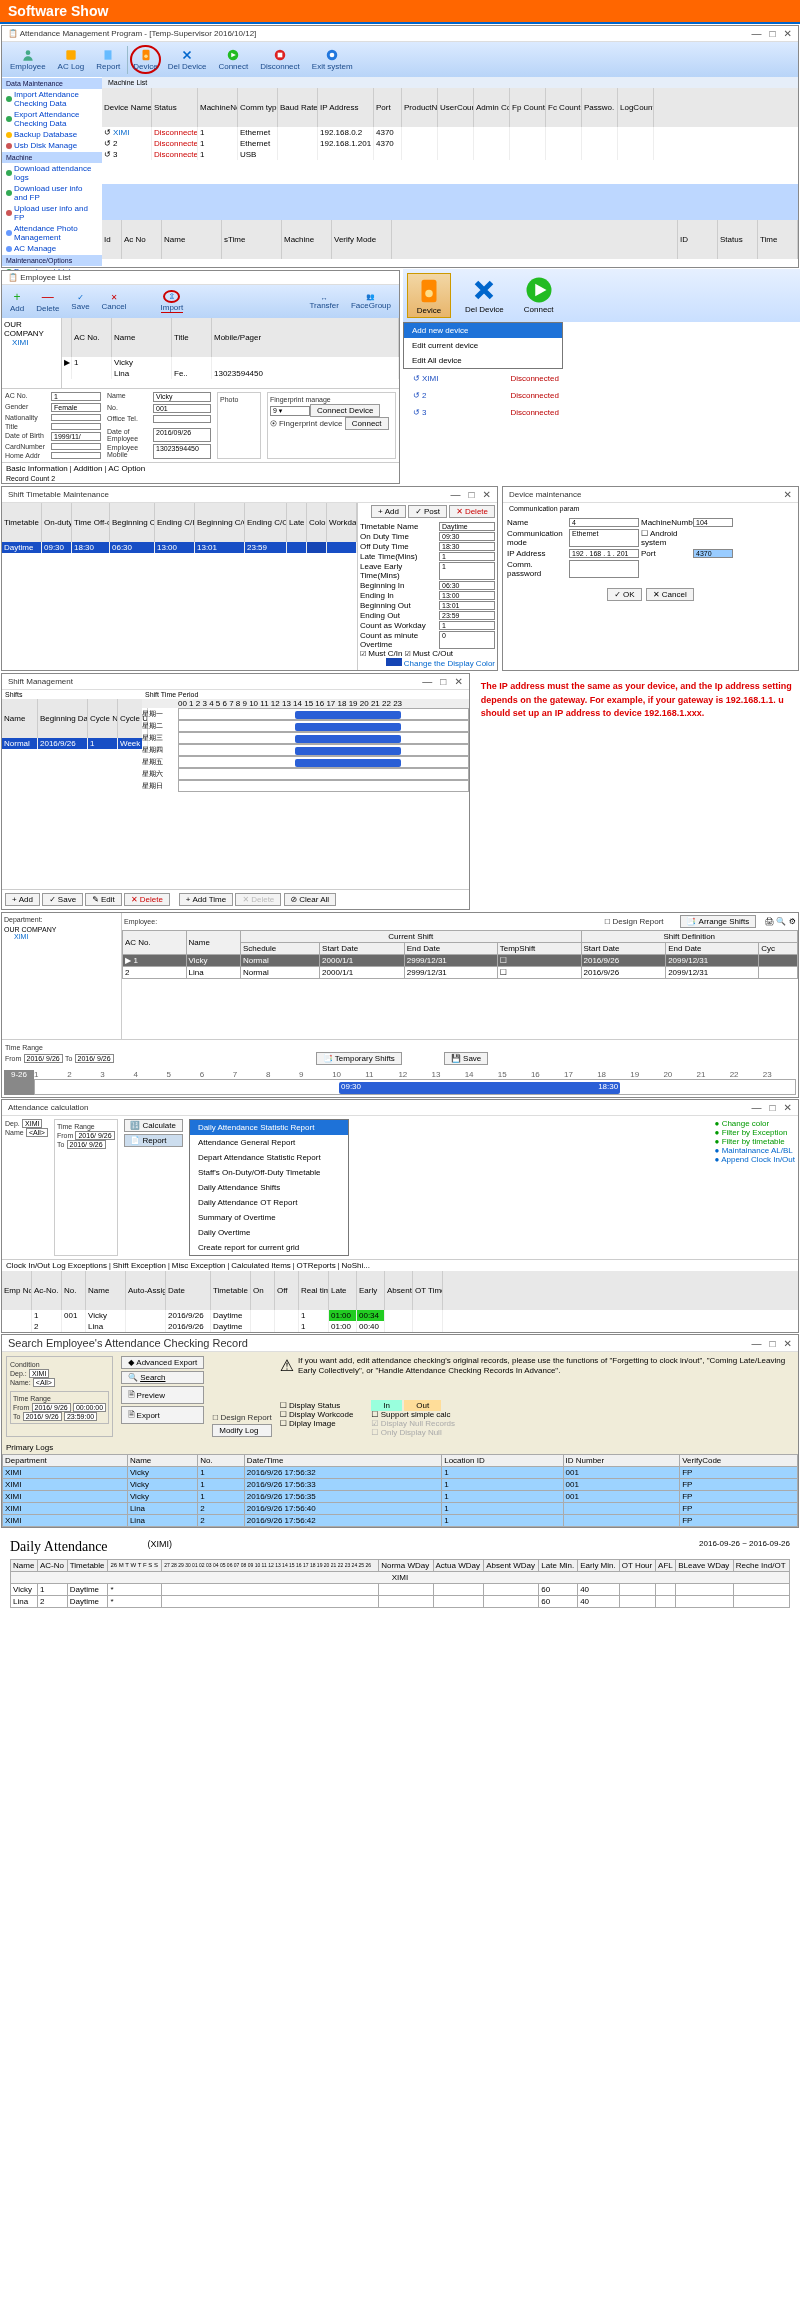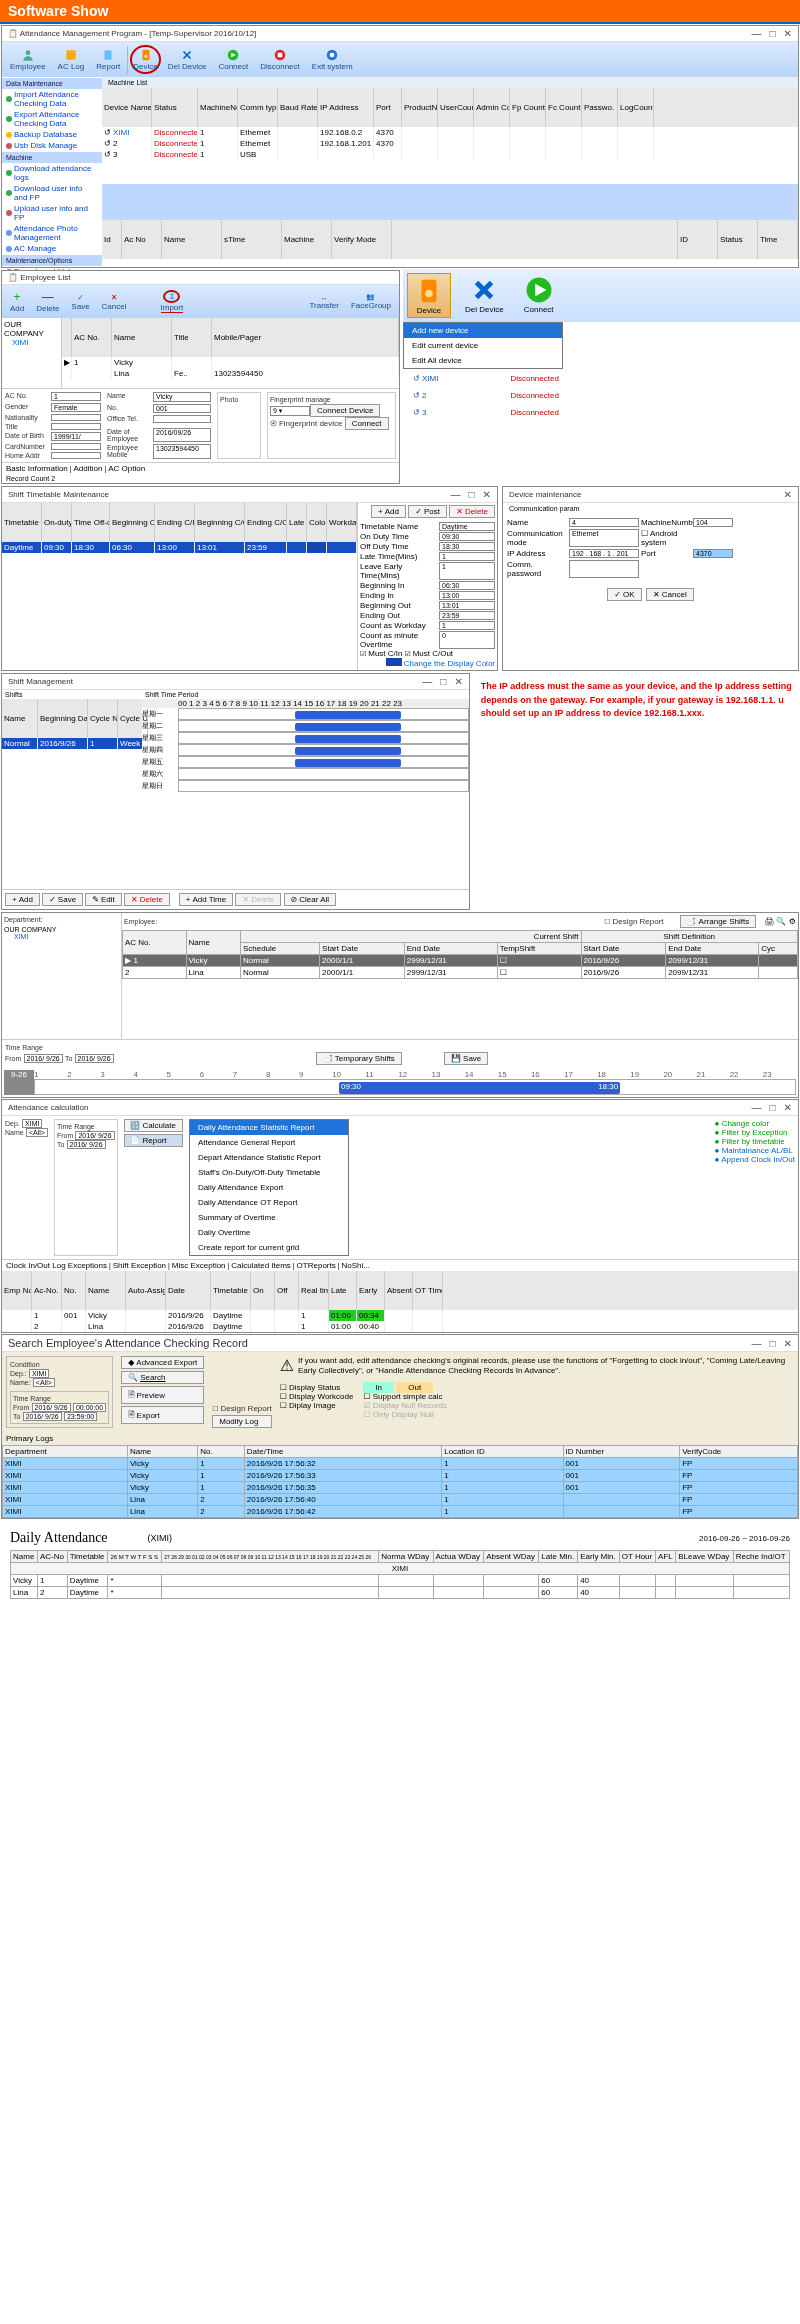--- a/index.html
+++ b/index.html
@@ -590,21 +590,21 @@
         <span style="flex:1"></span>
         <span class="form-lbl">☐ <span>Design Report</span></span>
         <span class="btn" style="margin-left:16px">📑 <span>Arrange Shifts</span></span>
         <span style="margin-left:8px">🖨 🔍 ⚙</span>
       </div>
       <table class="data">
         <tbody>
             <tr>
           <th rowspan="2">AC No.</th>
               <th rowspan="2">Name</th>
-          <th colspan="4" style="text-align:right">Current Shift</th>
+          <th colspan="4" style="text-align:center">Current Shift</th>
           <th colspan="3" style="text-align:center">Shift Definition</th>
         </tr>
         <tr>
               <th>Schedule</th>
               <th>Start Date</th>
               <th>End Date</th>
               <th>TempShift</th>
               <th>Start Date</th>
               <th>End Date</th>
               <th>Cyc</th>
@@ -698,21 +698,21 @@
     </div>
     <div style="display:flex;flex-direction:column;gap:2px">
       <span class="btn">🔢 <span>Calculate</span></span>
       <span class="btn" style="background:#cde">📄 <span>Report</span></span>
     </div>
     <div class="dropdown-menu" style="width:160px">
       <div class="sel">Daily Attendance Statistic Report</div>
       <div>Attendance General Report</div>
         <div>Depart Attendance Statistic Report</div>
         <div>Staff's On-Duty/Off-Duty Timetable</div>
-        <div>Daily Attendance Export</div>
+        <div>Daily Attendance Shifts</div>
         <div>Daily Attendance OT Report</div>
         <div>Summary of Overtime</div>
         <div>Daily Overtime</div>
         <div>Create report for current grid</div>
     </div>
     <div style="flex:1"></div>
     <div style="font-size:7px">
       <div style="color:#090"><span style="color:#090">●</span> <span>Change color</span></div>
       <div style="color:#090"><span>●</span> <span>Filter by Exception</span></div>
       <div style="color:#090"><span>●</span> <span>Filter by timetable</span></div>
@@ -797,21 +797,21 @@
     </div>
     <div style="display:flex;flex-direction:column;gap:2px;justify-content:flex-end">
       <span class="form-lbl">☐ <span>Design Report</span></span>
       <span class="btn">Modify Log</span>
     </div>
     <div style="flex:1">
       <div style="display:flex;gap:4px">
         <span style="font-size:16px">⚠</span>
         <span style="font-size:8px;line-height:1.3">If you want add, edit attendance checking's original records, please use the functions of "Forgetting to clock in/out", "Coming Late/Leaving Early Collectively", or "Handle Attendance Checking Records In Advance".</span>
       </div>
-      <div style="display:flex;gap:10px;margin-top:6px">
+      <div style="display:flex;gap:18px;margin-top:24px">
         <div style="font-size:8px">
           ☐ <span>Display Status</span><br>
           ☐ <span>Display Workcode</span><br>
           ☐ <span>Diplay Image</span>
         </div>
         <div>
           <span style="background:#9fd;padding:1px 12px;font-size:8px">In</span>
           <span style="background:#fd9;padding:1px 12px;font-size:8px">Out</span><br>
           <span style="font-size:8px">☐ <span>Support simple calc</span></span><br>
           <span style="font-size:8px;color:#aaa">☑ <span>Display Null Records</span></span><br>
@@ -875,21 +875,21 @@
           <td>2016/9/26 17:56:42</td>
           <td>1</td>
           <td></td>
           <td>FP</td>
         </tr>
   </tbody>
     </table>
 </div>
 
 <div style="padding:10px;background:#fff">
-  <div style="display:flex;align-items:center">
+  <div style="display:flex;align-items:flex-start">
     <span style="font-size:14px;font-family:serif">Daily Attendance</span>
     <span style="font-size:9px;margin-left:40px">(XIMI)</span>
     <span style="flex:1"></span>
     <span style="font-size:8px">2016-09-26 ~ 2016-09-26</span>
   </div>
   <table class="data" style="margin-top:4px">
     <tbody>
         <tr>
       <th>Name</th>
           <th>AC-No</th>

